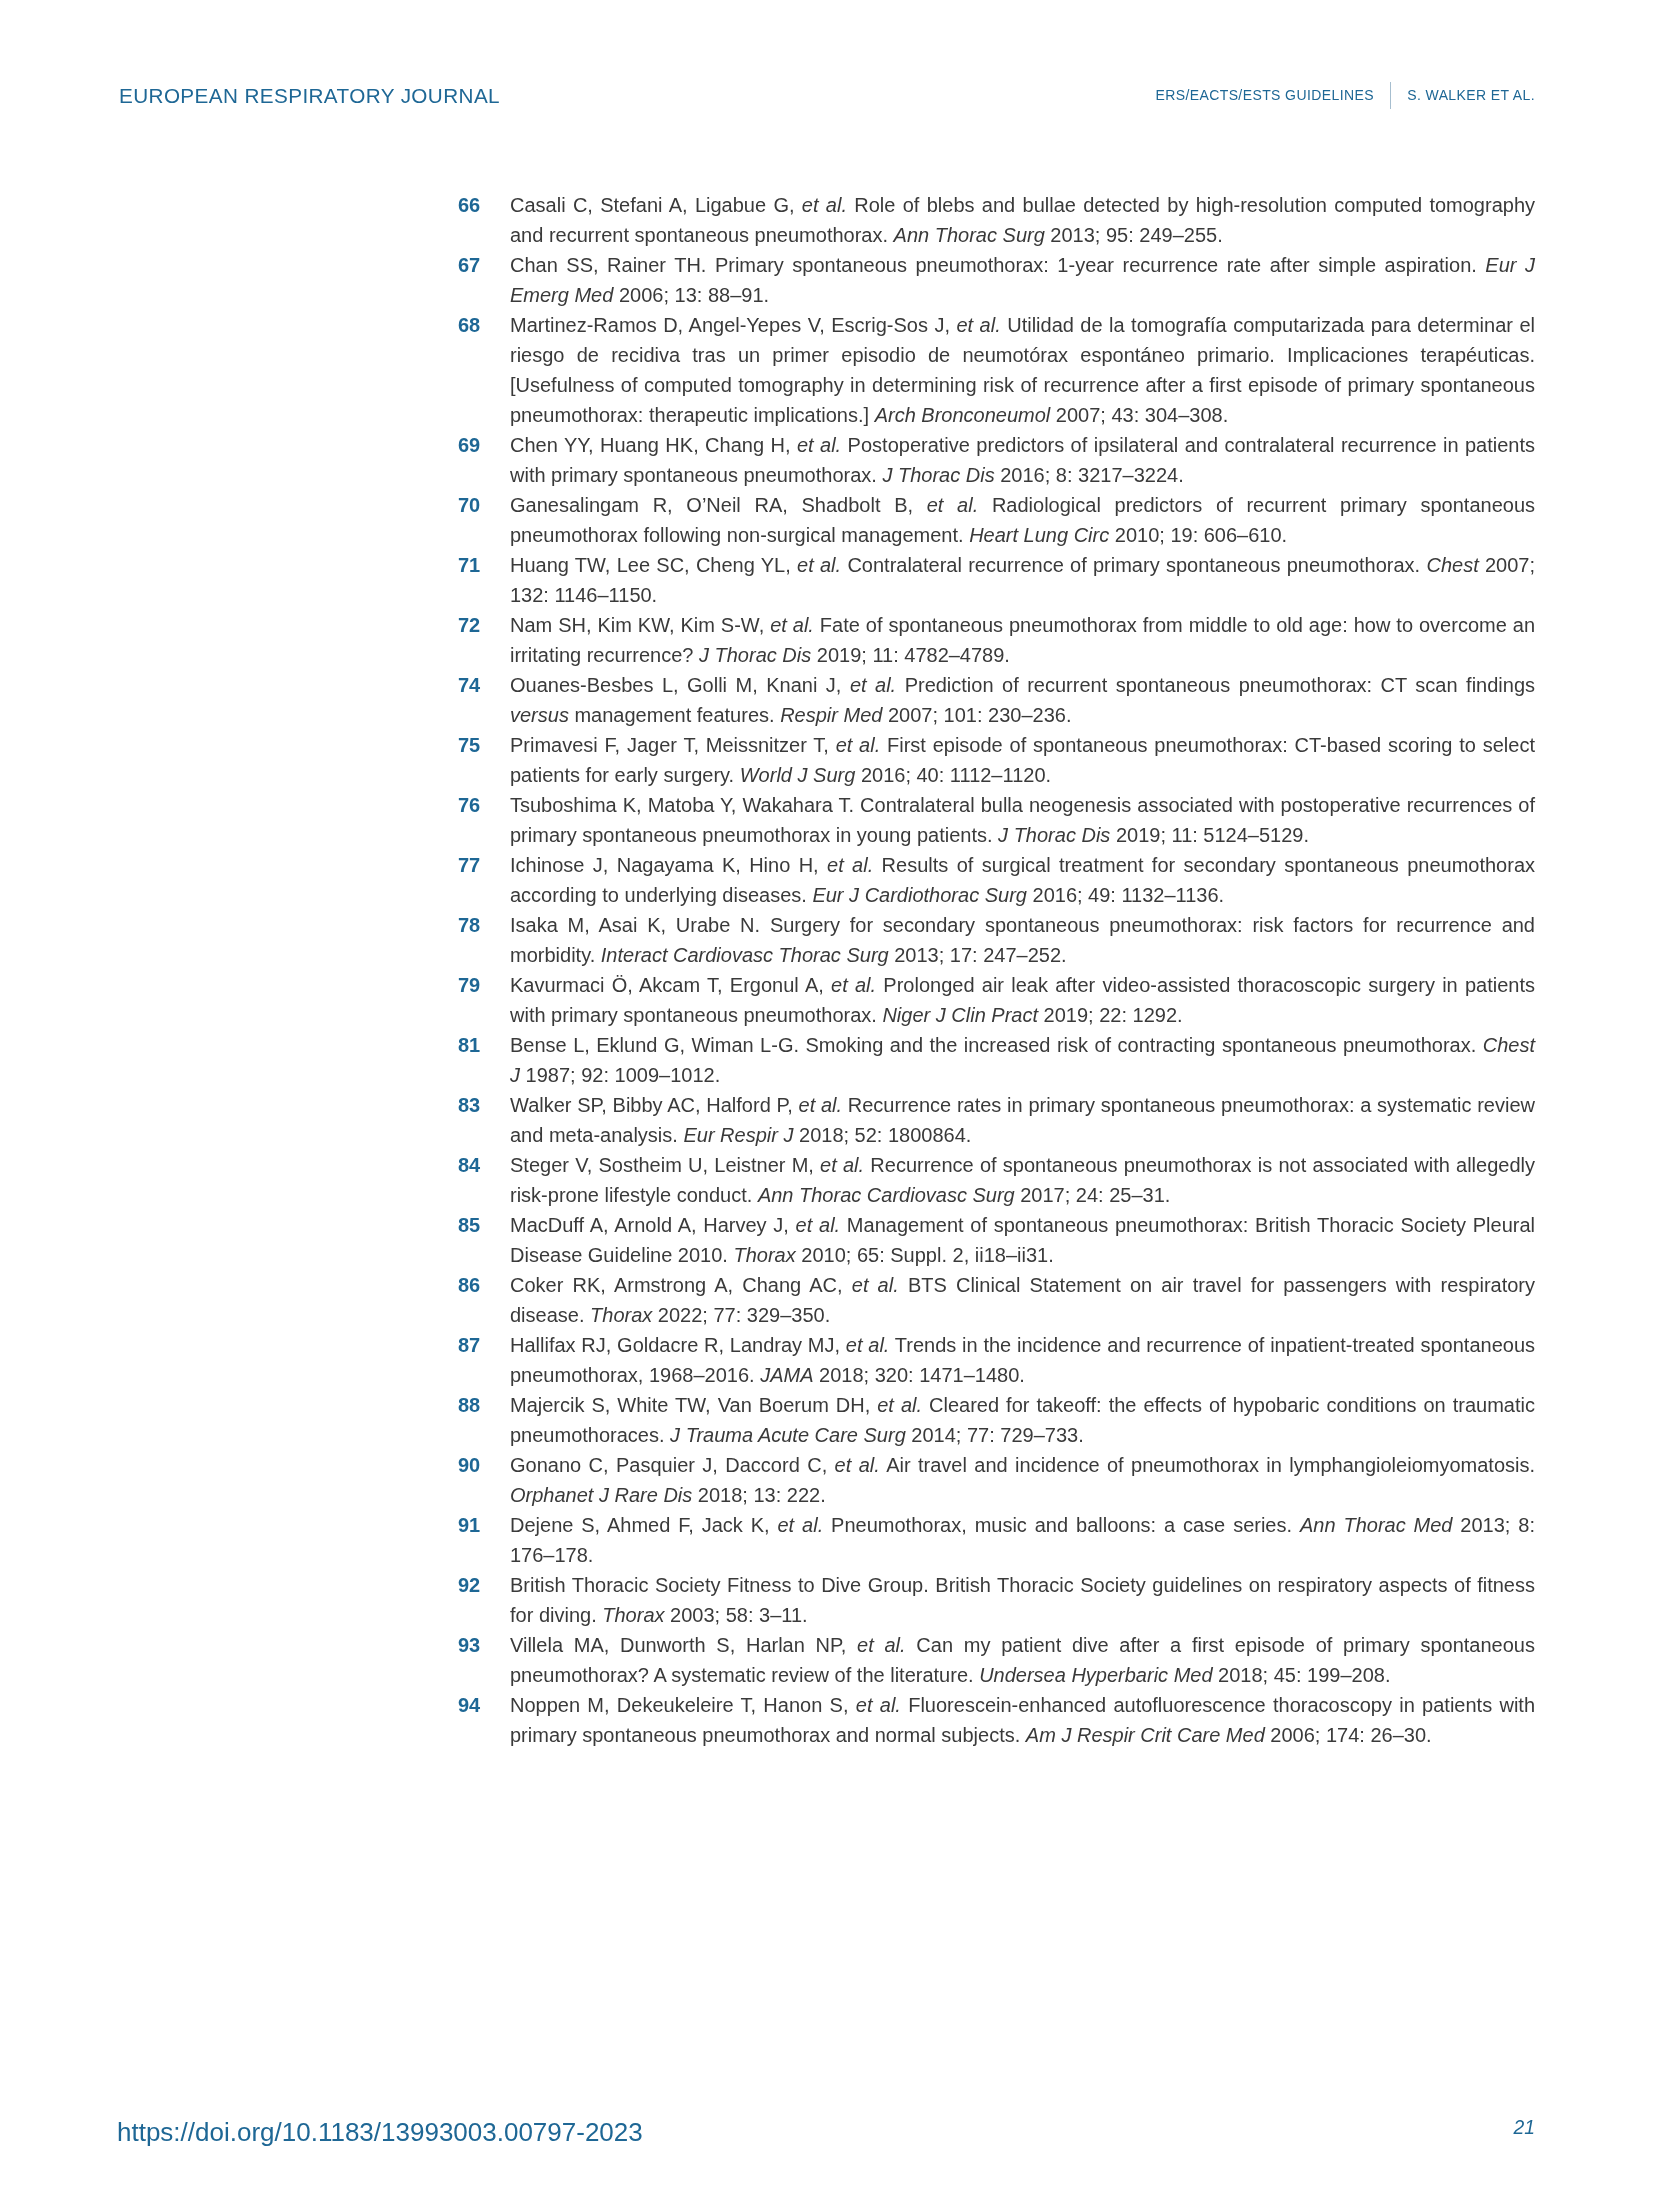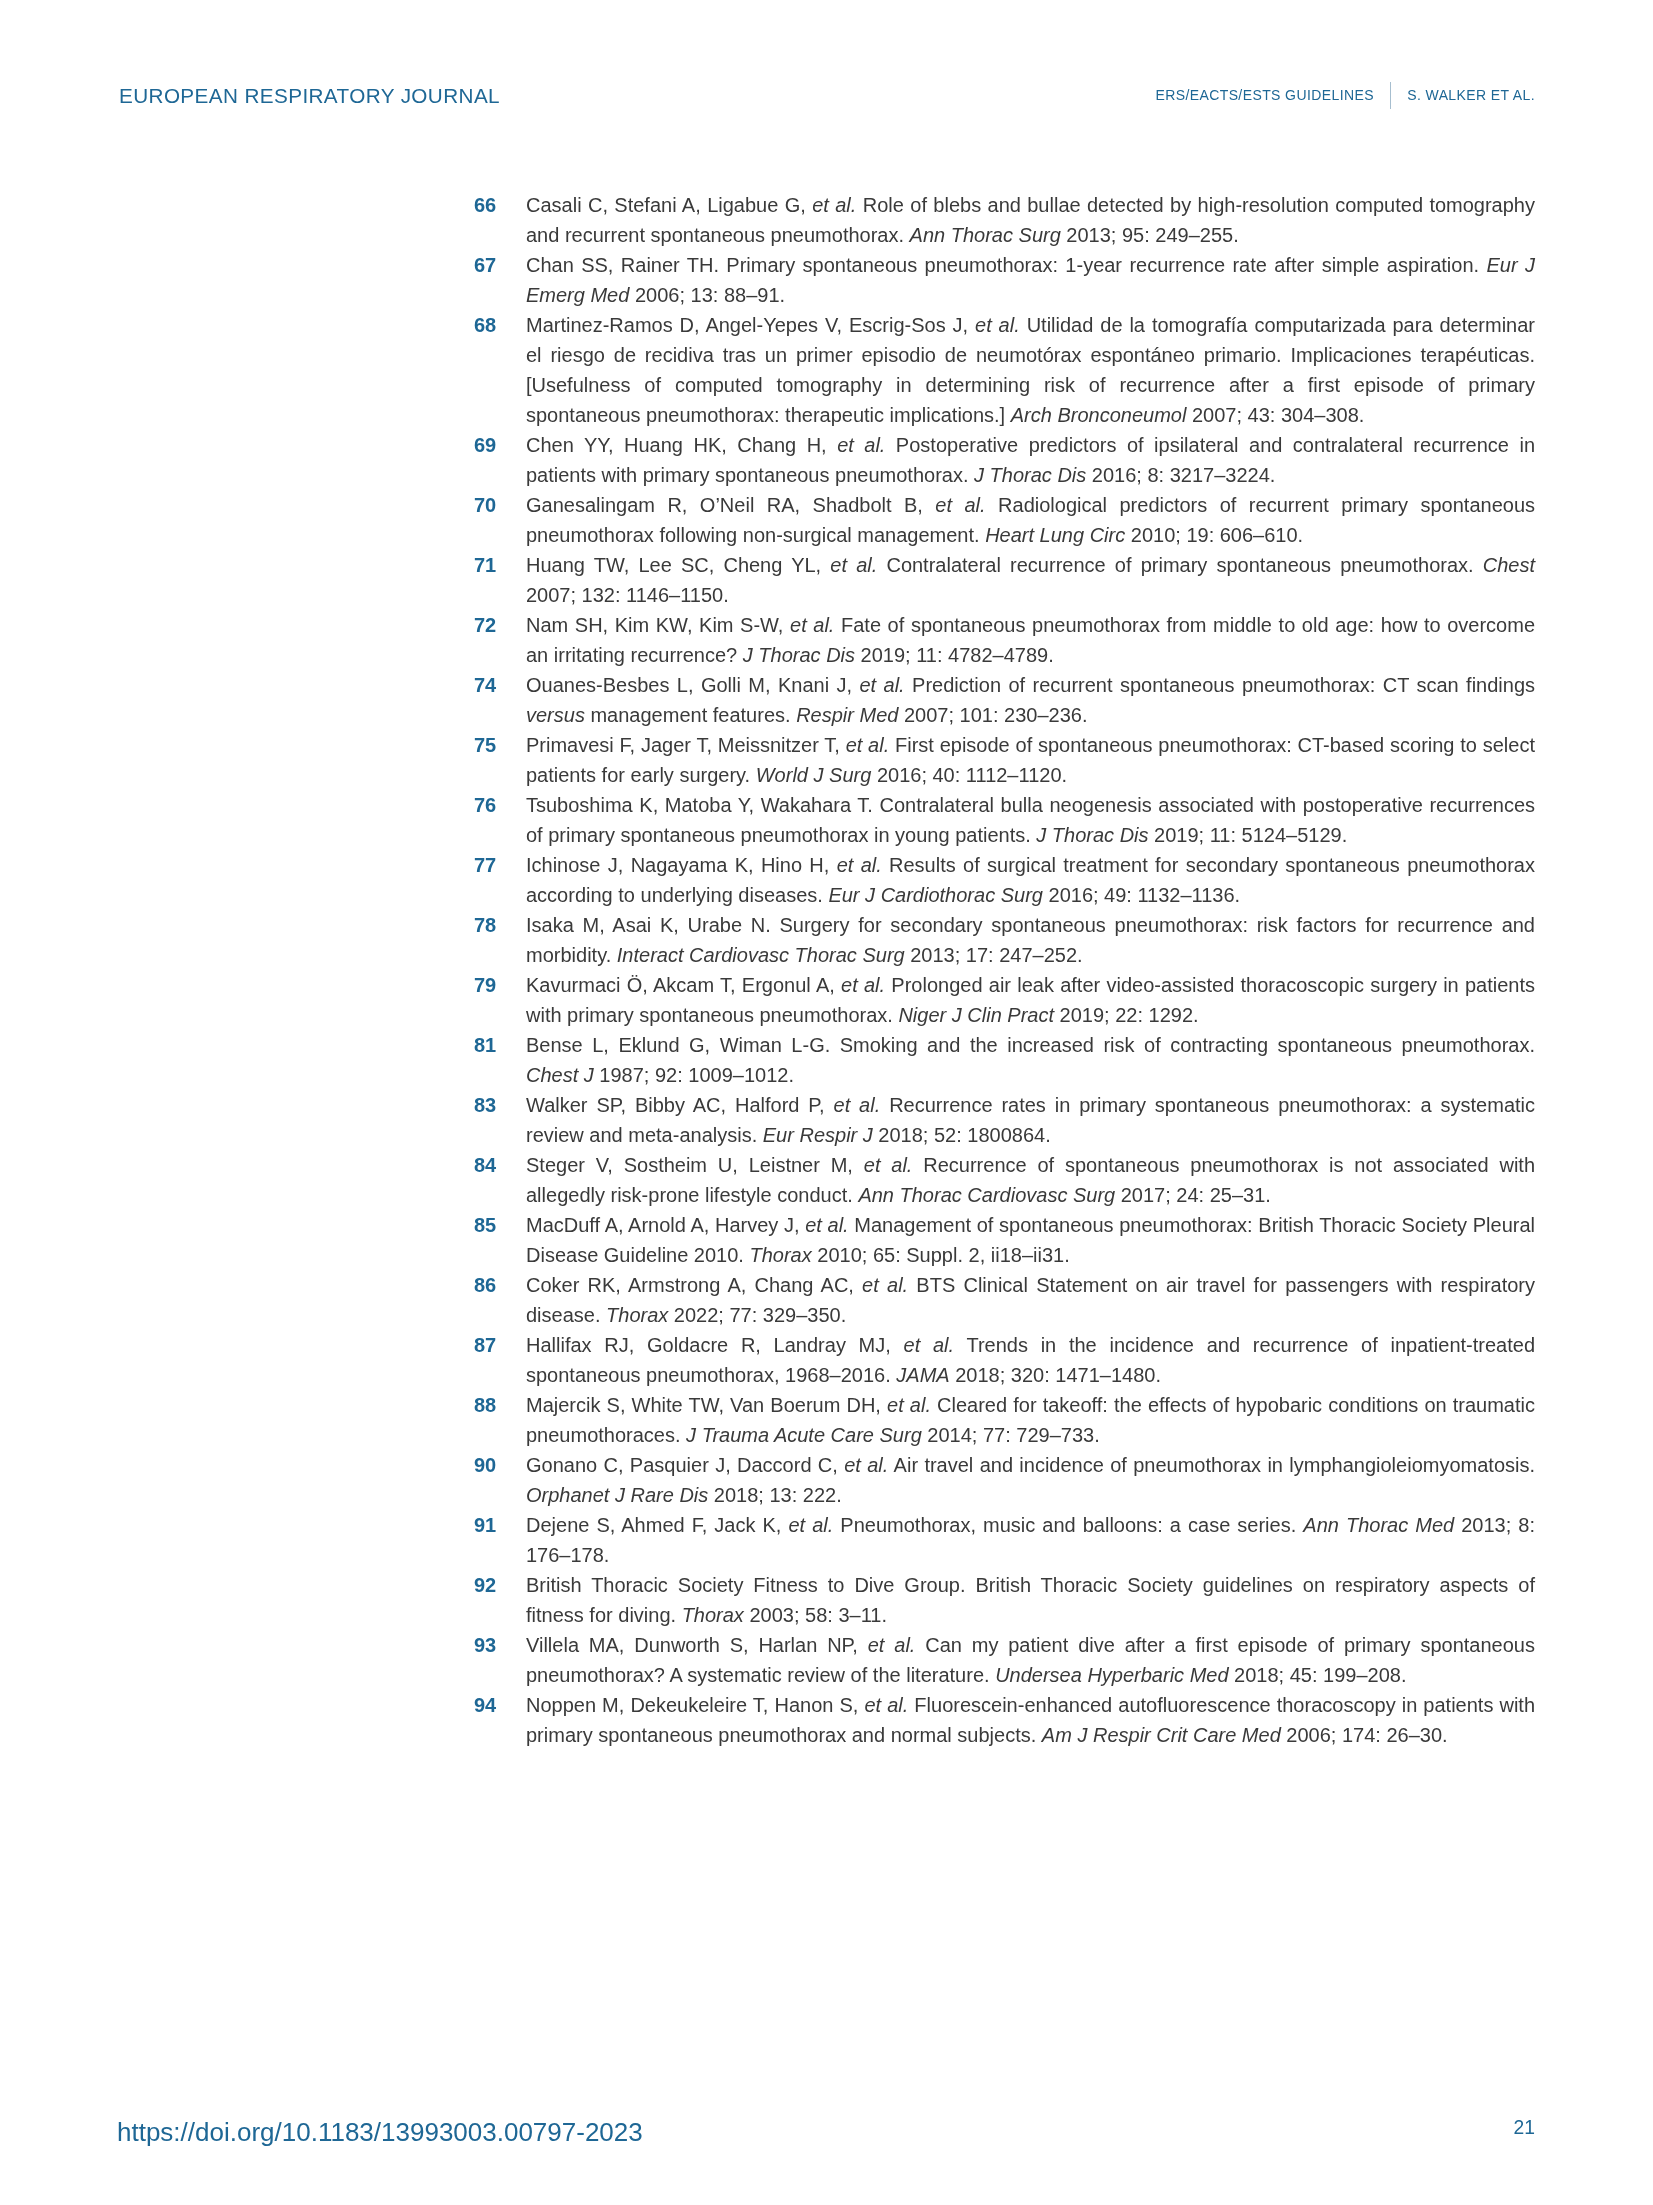--- a/index.html
+++ b/index.html
@@ -50,21 +50,20 @@
     position: absolute;
     left: 458px;
     top: 190px;
     width: 1077px;
     font-size: 20px;
     line-height: 30px;
   }
   .reference-item {
     display: flex;
     align-items: flex-start;
-    margin-left: 16px;
   }
   .reference-number {
     flex: 0 0 52px;
     color: var(--accent, #1e6795);
     font-weight: 700;
   }
   .reference-text {
     flex: 1 1 auto;
     text-align: justify;
     color: var(--body-text, #3a3a3a);
@@ -82,20 +81,21 @@
     color: var(--accent, #1e6795);
     text-decoration: none;
     white-space: nowrap;
   }
   .footer-page-number {
     position: absolute;
     right: 119px;
     top: 2117px;
     font-size: 19.3px;
     color: var(--accent, #1e6795);
+    font-style: italic;
   }
 </style>
 </head>
 <body>
 
 <div class="page-header-left">EUROPEAN RESPIRATORY JOURNAL</div>
 
 <div class="page-header-right">
   <span>ERS/EACTS/ESTS GUIDELINES</span>
   <span class="header-separator"></span>

